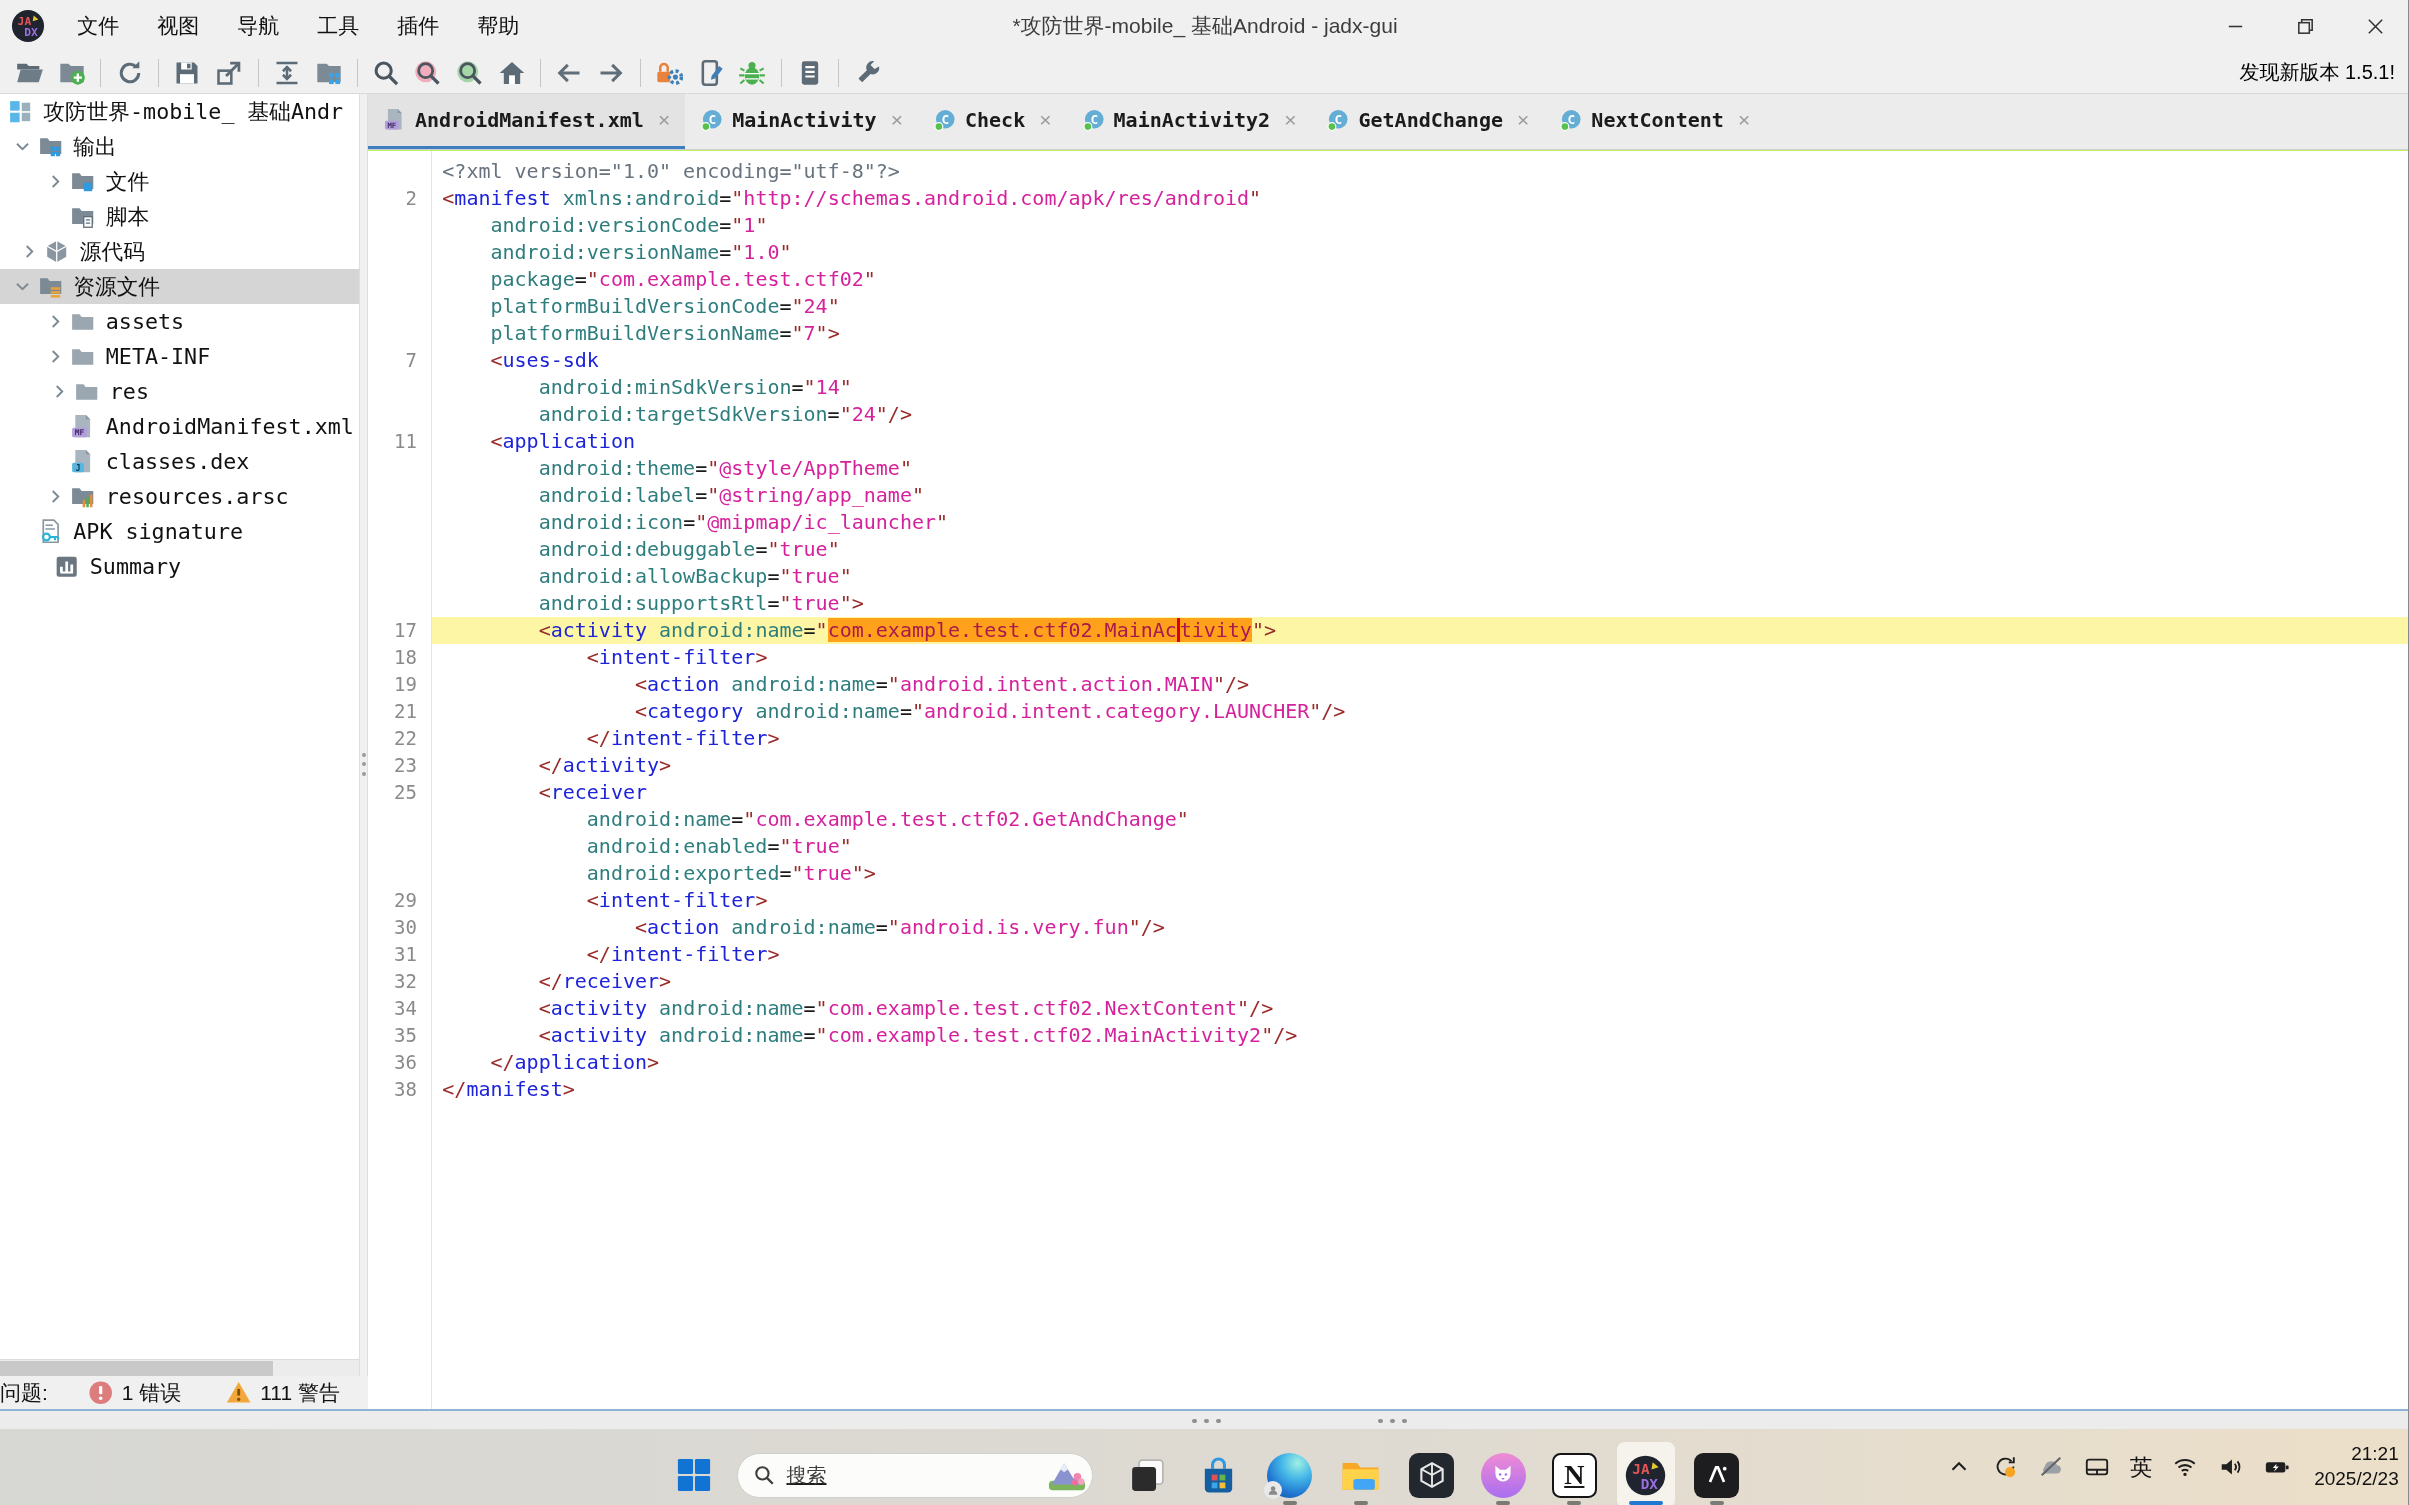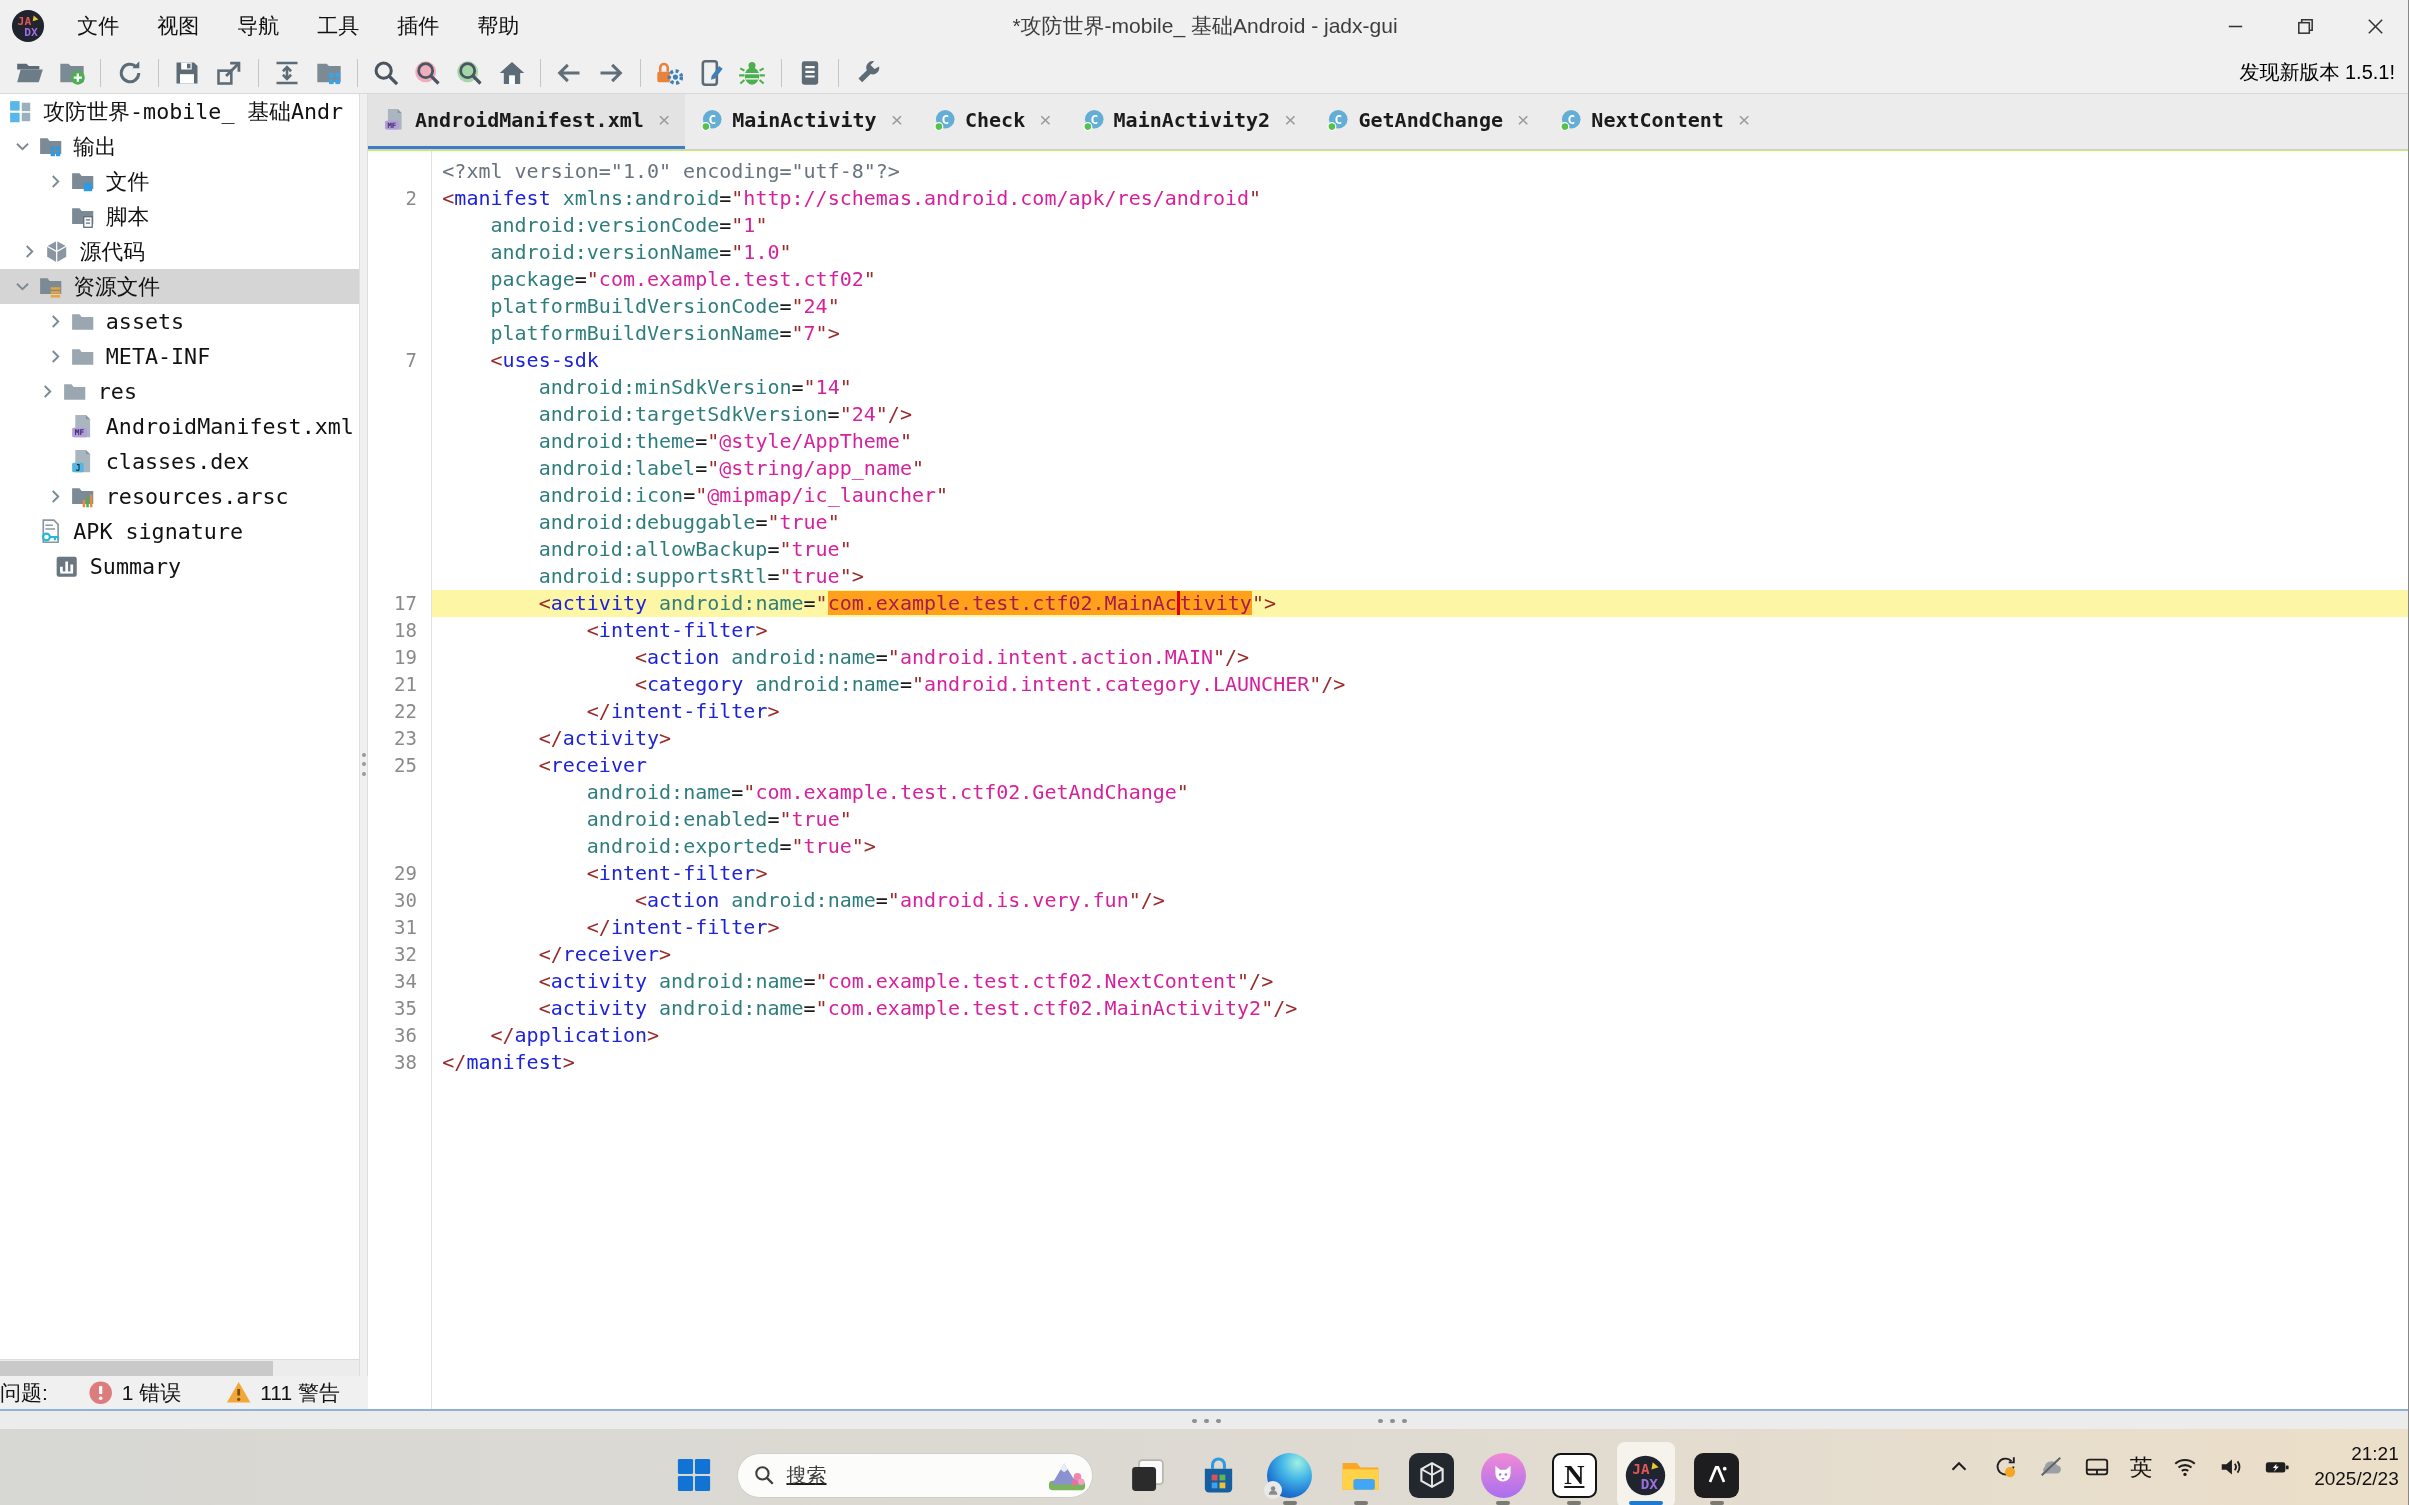--- a/index.html
+++ b/index.html
@@ -367,21 +367,21 @@
         <span class="t-arrow">
           <svg viewBox="0 0 24 24" width="19" height="19">
             <path d="M8.5 5l7 7-7 7" fill="none" stroke="#7c8a94" stroke-width="2.4"></path>
           </svg>
         </span>
         <span class="t-icon"><svg viewBox="0 0 24 24">
             <path d="M2 5h7l2 2.5h11V19.5H2z" fill="#9aa7b0"></path>
           </svg></span>
         <span class="t-label">META-INF</span>
       </div>
-      <div class="tree-row" style="padding-left: 32px;">
+      <div class="tree-row" style="padding-left: 44px;">
         <span class="t-arrow">
           <svg viewBox="0 0 24 24" width="19" height="19">
             <path d="M8.5 5l7 7-7 7" fill="none" stroke="#7c8a94" stroke-width="2.4"></path>
           </svg>
         </span>
         <span class="t-icon"><svg viewBox="0 0 24 24">
             <path d="M2 5h7l2 2.5h11V19.5H2z" fill="#9aa7b0"></path>
           </svg></span>
         <span class="t-label">res</span>
       </div>
@@ -511,20 +511,21 @@
         <div class="code-line"><span class="ln"></span><span class="code"><span class="tk-m">&lt;?xml version="1.0" encoding="utf-8"?&gt;</span></span></div>
         <div class="code-line"><span class="ln">2</span><span class="code"><span class="tk-b">&lt;</span><span class="tk-t">manifest</span><span class="tk-p"> </span><span class="tk-a">xmlns:android</span><span class="tk-p">=</span><span class="tk-q">"</span><span class="tk-v">http://schemas.android.com/apk/res/android</span><span class="tk-q">"</span></span></div>
         <div class="code-line"><span class="ln"></span><span class="code"><span class="tk-p">    </span><span class="tk-a">android:versionCode</span><span class="tk-p">=</span><span class="tk-q">"</span><span class="tk-v">1</span><span class="tk-q">"</span></span></div>
         <div class="code-line"><span class="ln"></span><span class="code"><span class="tk-p">    </span><span class="tk-a">android:versionName</span><span class="tk-p">=</span><span class="tk-q">"</span><span class="tk-v">1.0</span><span class="tk-q">"</span></span></div>
         <div class="code-line"><span class="ln"></span><span class="code"><span class="tk-p">    </span><span class="tk-a">package</span><span class="tk-p">=</span><span class="tk-q">"</span><span class="tk-v">com.example.test.ctf02</span><span class="tk-q">"</span></span></div>
         <div class="code-line"><span class="ln"></span><span class="code"><span class="tk-p">    </span><span class="tk-a">platformBuildVersionCode</span><span class="tk-p">=</span><span class="tk-q">"</span><span class="tk-v">24</span><span class="tk-q">"</span></span></div>
         <div class="code-line"><span class="ln"></span><span class="code"><span class="tk-p">    </span><span class="tk-a">platformBuildVersionName</span><span class="tk-p">=</span><span class="tk-q">"</span><span class="tk-v">7</span><span class="tk-q">"</span><span class="tk-b">&gt;</span></span></div>
         <div class="code-line"><span class="ln">7</span><span class="code"><span class="tk-p">    </span><span class="tk-b">&lt;</span><span class="tk-t">uses-sdk</span></span></div>
         <div class="code-line"><span class="ln"></span><span class="code"><span class="tk-p">        </span><span class="tk-a">android:minSdkVersion</span><span class="tk-p">=</span><span class="tk-q">"</span><span class="tk-v">14</span><span class="tk-q">"</span></span></div>
         <div class="code-line"><span class="ln"></span><span class="code"><span class="tk-p">        </span><span class="tk-a">android:targetSdkVersion</span><span class="tk-p">=</span><span class="tk-q">"</span><span class="tk-v">24</span><span class="tk-q">"</span><span class="tk-b">/&gt;</span></span></div>
+        <div class="code-line"><span class="ln">11</span><span class="code"><span class="tk-p">    </span><span class="tk-b">&lt;</span><span class="tk-t">application</span></span></div>
         <div class="code-line"><span class="ln"></span><span class="code"><span class="tk-p">        </span><span class="tk-a">android:theme</span><span class="tk-p">=</span><span class="tk-q">"</span><span class="tk-v">@style/AppTheme</span><span class="tk-q">"</span></span></div>
         <div class="code-line"><span class="ln"></span><span class="code"><span class="tk-p">        </span><span class="tk-a">android:label</span><span class="tk-p">=</span><span class="tk-q">"</span><span class="tk-v">@string/app_name</span><span class="tk-q">"</span></span></div>
         <div class="code-line"><span class="ln"></span><span class="code"><span class="tk-p">        </span><span class="tk-a">android:icon</span><span class="tk-p">=</span><span class="tk-q">"</span><span class="tk-v">@mipmap/ic_launcher</span><span class="tk-q">"</span></span></div>
         <div class="code-line"><span class="ln"></span><span class="code"><span class="tk-p">        </span><span class="tk-a">android:debuggable</span><span class="tk-p">=</span><span class="tk-q">"</span><span class="tk-v">true</span><span class="tk-q">"</span></span></div>
         <div class="code-line"><span class="ln"></span><span class="code"><span class="tk-p">        </span><span class="tk-a">android:allowBackup</span><span class="tk-p">=</span><span class="tk-q">"</span><span class="tk-v">true</span><span class="tk-q">"</span></span></div>
         <div class="code-line"><span class="ln"></span><span class="code"><span class="tk-p">        </span><span class="tk-a">android:supportsRtl</span><span class="tk-p">=</span><span class="tk-q">"</span><span class="tk-v">true</span><span class="tk-q">"</span><span class="tk-b">&gt;</span></span></div>
         <div class="code-line hl"><span class="ln">17</span><span class="code"><span class="tk-p">        </span><span class="tk-b">&lt;</span><span class="tk-t">activity</span><span class="tk-p"> </span><span class="tk-a">android:name</span><span class="tk-p">=</span><span class="tk-q">"</span><span class="tk-sel">com.example.test.ctf02.MainAc</span><span class="caret"></span><span class="tk-sel">tivity</span><span class="tk-q">"</span><span class="tk-b">&gt;</span></span></div>
         <div class="code-line"><span class="ln">18</span><span class="code"><span class="tk-p">            </span><span class="tk-b">&lt;</span><span class="tk-t">intent-filter</span><span class="tk-b">&gt;</span></span></div>
         <div class="code-line"><span class="ln">19</span><span class="code"><span class="tk-p">                </span><span class="tk-b">&lt;</span><span class="tk-t">action</span><span class="tk-p"> </span><span class="tk-a">android:name</span><span class="tk-p">=</span><span class="tk-q">"</span><span class="tk-v">android.intent.action.MAIN</span><span class="tk-q">"</span><span class="tk-b">/&gt;</span></span></div>
         <div class="code-line"><span class="ln">21</span><span class="code"><span class="tk-p">                </span><span class="tk-b">&lt;</span><span class="tk-t">category</span><span class="tk-p"> </span><span class="tk-a">android:name</span><span class="tk-p">=</span><span class="tk-q">"</span><span class="tk-v">android.intent.category.LAUNCHER</span><span class="tk-q">"</span><span class="tk-b">/&gt;</span></span></div>

